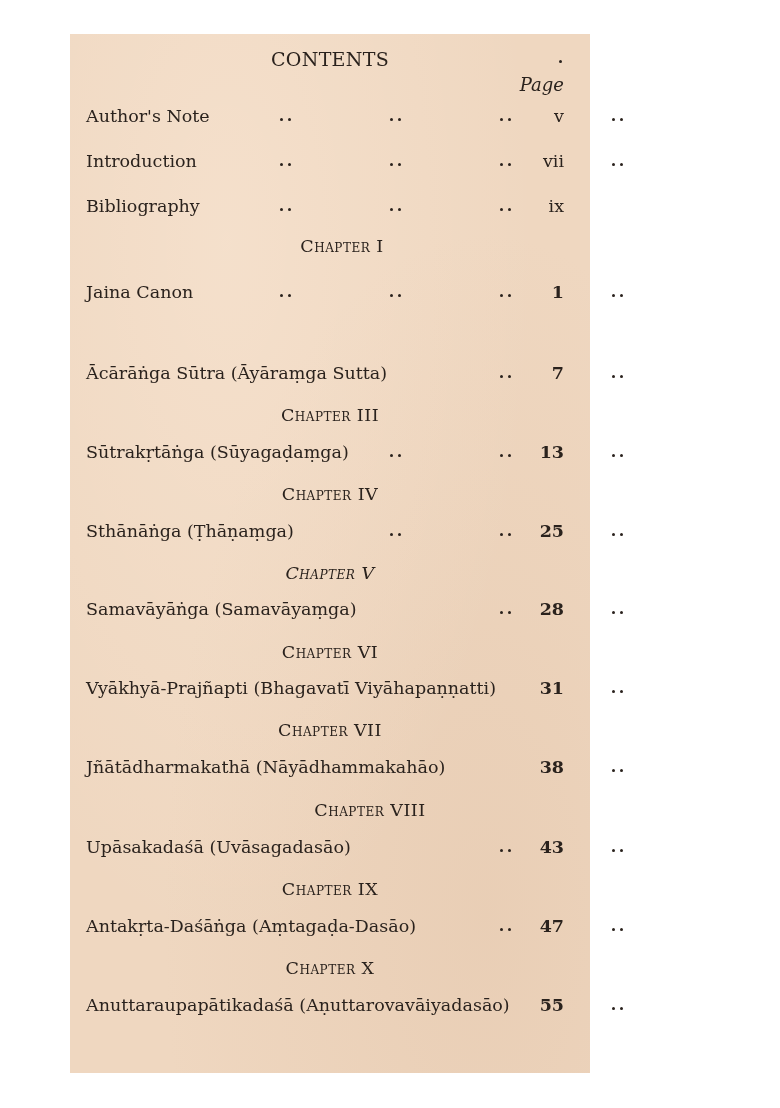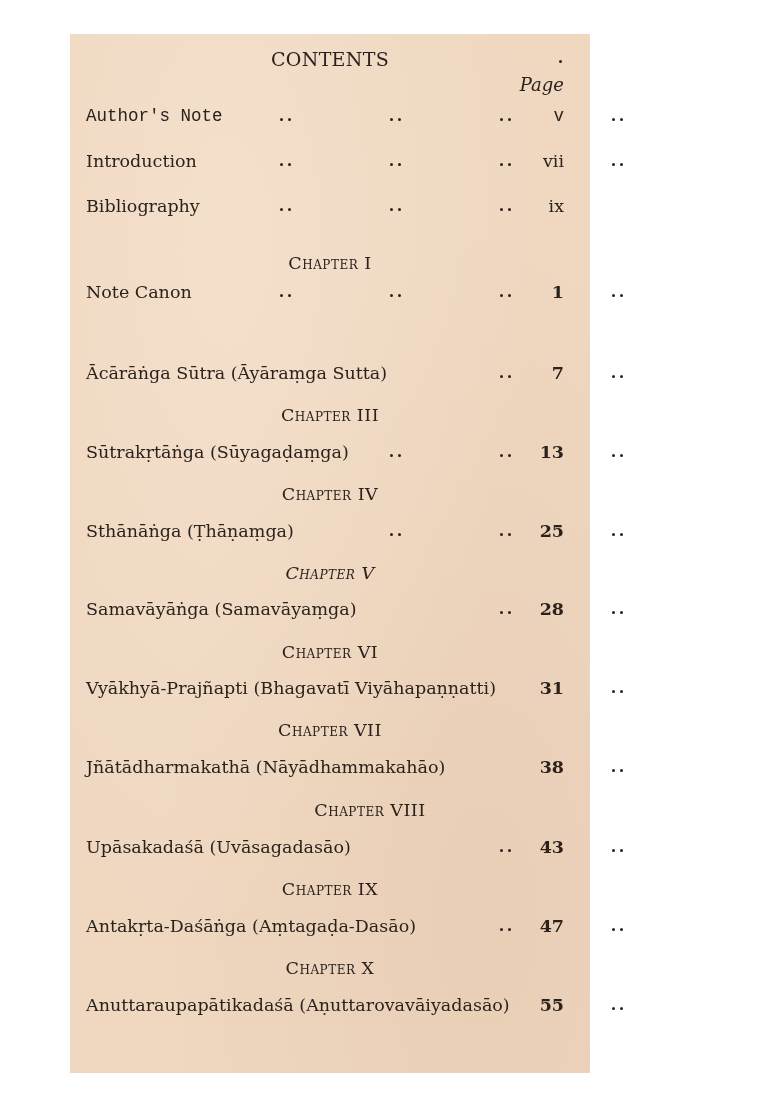--- a/index.html
+++ b/index.html
@@ -104,21 +104,21 @@
   </style>
 </head>
 <body>
 
 <div class="page">
 
   <div class="title">CONTENTS</div>
   <div class="title-dot"></div>
   <div class="page-label">Page</div>
 
-  <div class="row" style="top:69px;font-family:Liberation Mono, monospace;">
+  <div class="row" style="top:69px;">
     <span class="label">Author's Note</span>
     <span class="leader" style="left:194px;"></span>
     <span class="leader" style="left:304px;"></span>
     <span class="leader" style="left:414px;"></span>
     <span class="leader" style="left:526px;"></span>
     <span class="num roman">v</span>
   </div>
 
   <div class="row" style="top:114px;">
     <span class="label">Introduction</span>
@@ -130,25 +130,25 @@
   </div>
 
   <div class="row" style="top:159px;">
     <span class="label">Bibliography</span>
     <span class="leader" style="left:194px;"></span>
     <span class="leader" style="left:304px;"></span>
     <span class="leader" style="left:414px;"></span>
     <span class="num roman">ix</span>
   </div>
 
-  <div class="chapter" style="top:219px;">
+  <div class="chapter" style="top:202px;padding-left:12px;">
     <span>Chapter</span><span class="num-roman">I</span>
   </div>
   <div class="row" style="top:245px;">
-    <span class="label">Note Canon</span>
+    <span class="label">Jaina Canon</span>
     <span class="leader" style="left:194px;"></span>
     <span class="leader" style="left:304px;"></span>
     <span class="leader" style="left:414px;"></span>
     <span class="leader" style="left:526px;"></span>
     <span class="num">1</span>
   </div>
 
   <div class="row" style="top:326px;">
     <span class="label">Ācārāṅga Sūtra (Āyāraṃga Sutta)</span>
     <span class="leader" style="left:414px;"></span>

